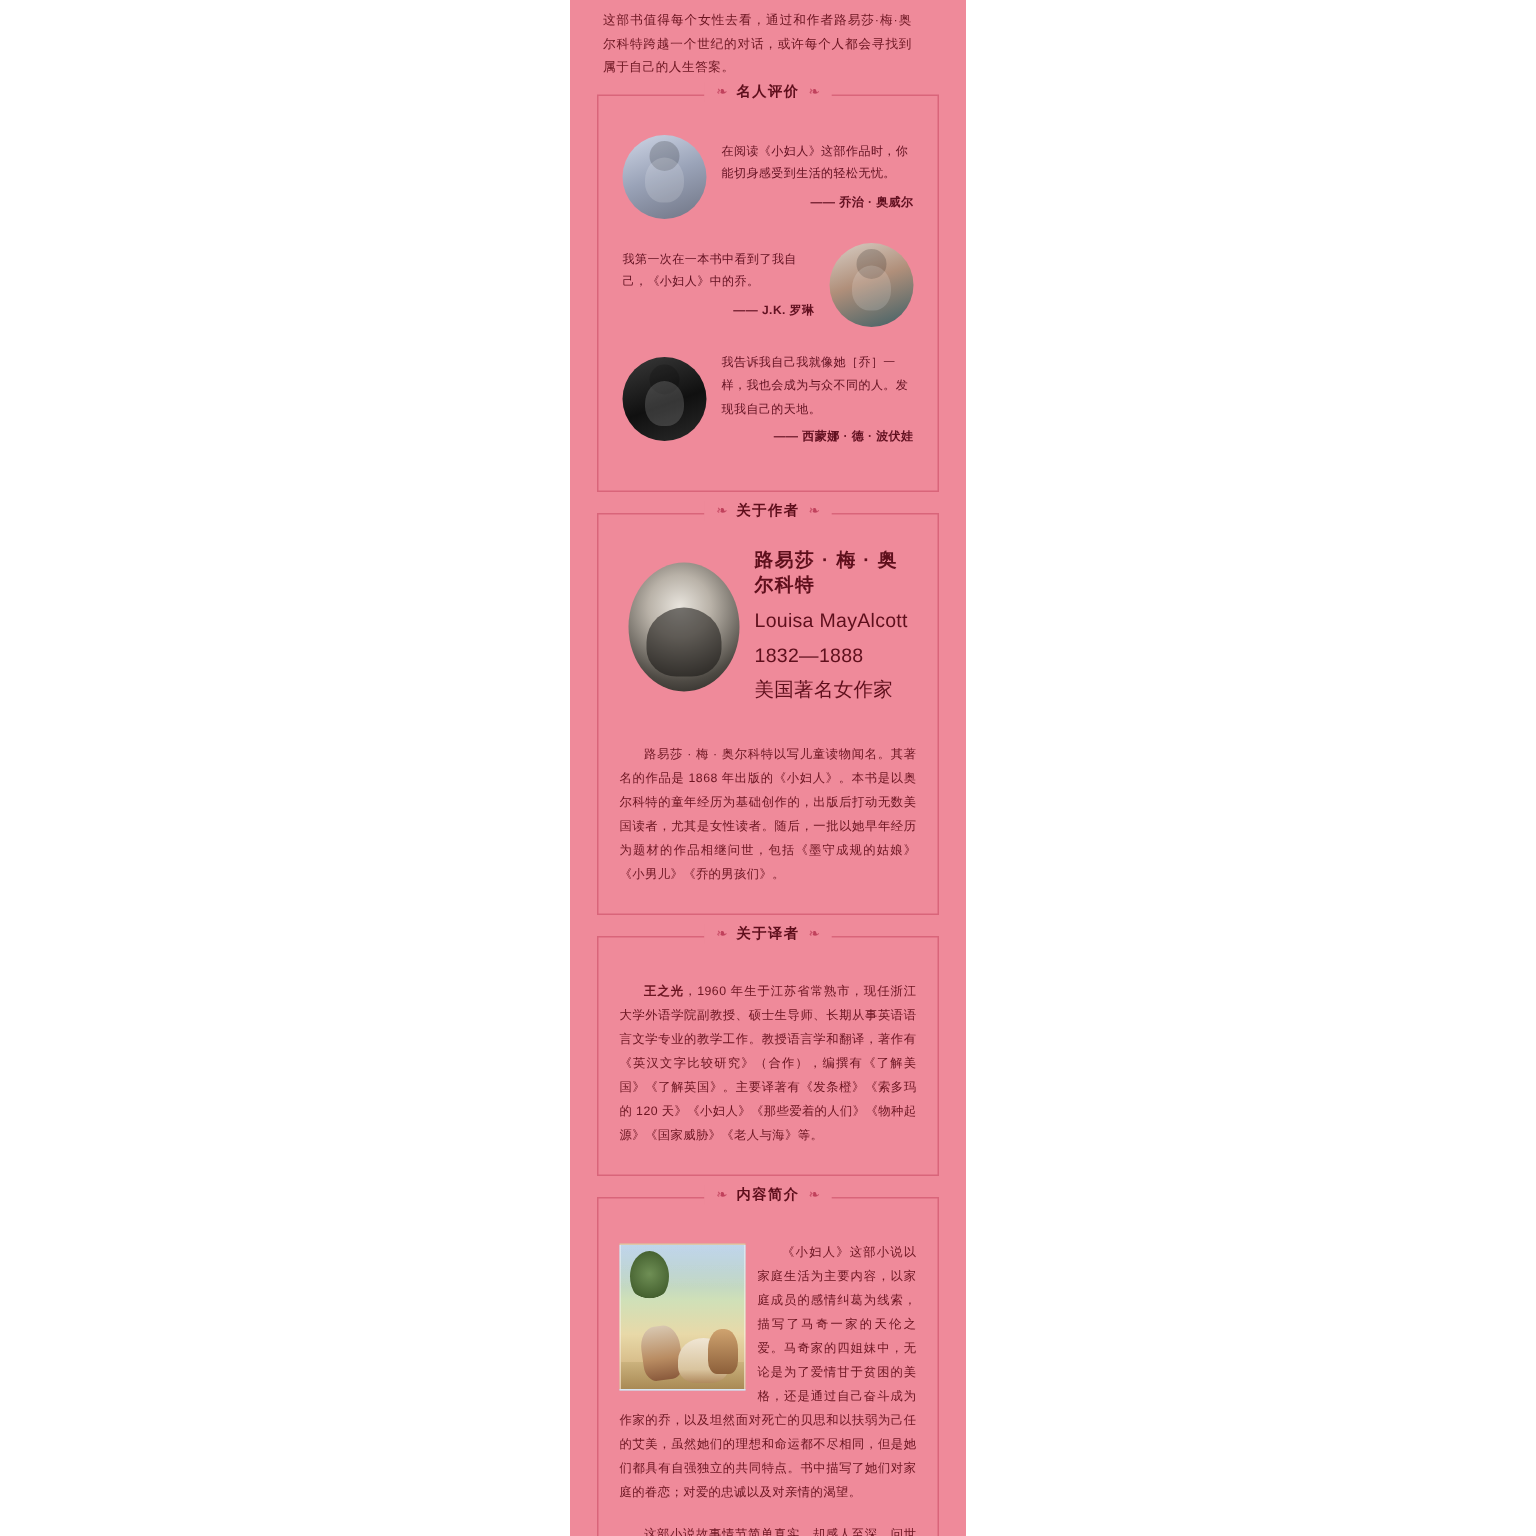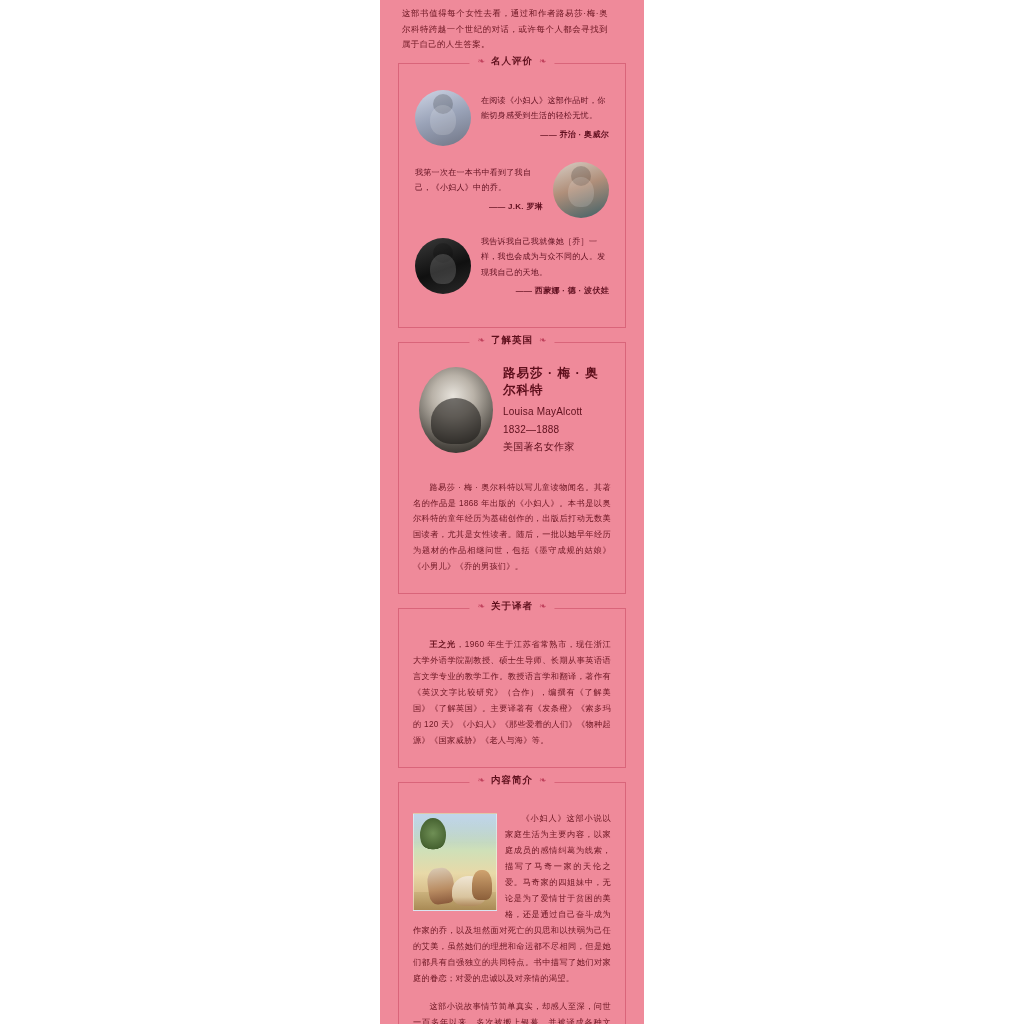--- a/index.html
+++ b/index.html
@@ -148,21 +148,21 @@
     background: rgba(20,18,16,.55);
   }
   .author-meta { color: #5e0f1c; }
   .author-name {
     font-size: 12.5px;
     font-weight: bold;
     letter-spacing: 1px;
     margin-bottom: 4px;
   }
   .author-sub {
-    font-size: 10px;
+    font-size: 13px;
     line-height: 1.75;
     letter-spacing: .2px;
   }
   .para {
     color: #6a1420;
     font-size: 8.2px;
     line-height: 1.95;
     letter-spacing: .3px;
     text-align: justify;
     text-justify: inter-ideograph;
@@ -248,21 +248,21 @@
         <div class="qtext">
           <span class="body">我告诉我自己我就像她［乔］一样，我也会成为与众不同的人。发现我自己的天地。</span>
           <span class="attr">——  西蒙娜 · 德 · 波伏娃</span>
         </div>
       </div>
     </div>
 
     <div class="section">
       <div class="sec-title">
         <span class="flourish">❧</span>
-        <span class="txt">了解英国</span>
+        <span class="txt">关于作者</span>
         <span class="flourish">❧</span>
       </div>
 
       <div class="author-head">
         <div class="portrait"></div>
         <div class="author-meta">
           <div class="author-name">路易莎 · 梅 · 奥尔科特</div>
           <div class="author-sub">Louisa MayAlcott</div>
           <div class="author-sub">1832—1888</div>
           <div class="author-sub">美国著名女作家</div>

